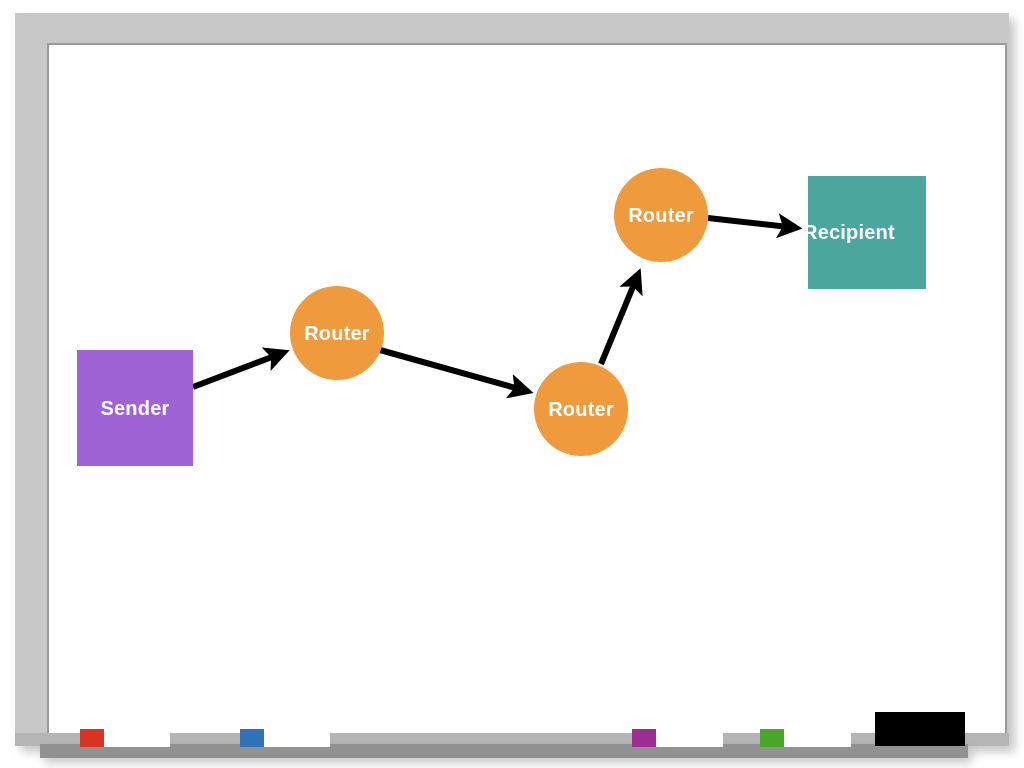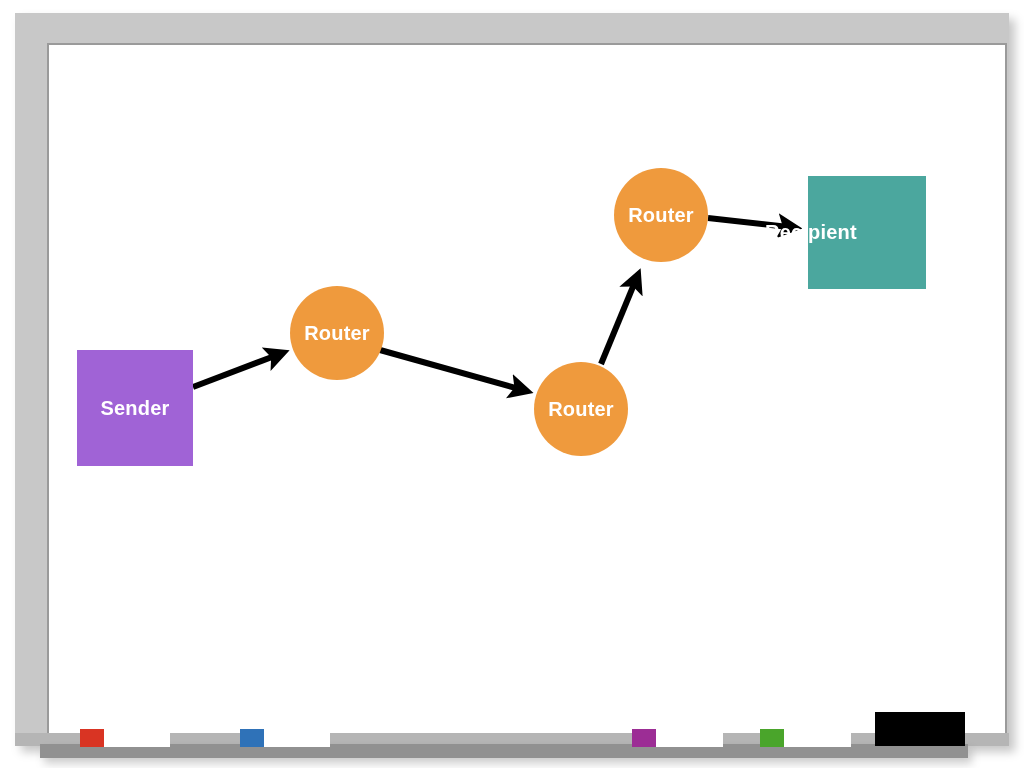--- a/index.html
+++ b/index.html
@@ -171,21 +171,21 @@
         <circle cx="661" cy="215" r="47" fill="#ef9a3d"></circle>
         <rect x="808" y="176" width="118" height="113" fill="#4ba79e"></rect>
       </g>
   </svg>
 
   <div id="node-labels">
       <div class="node-label" style="left: 77px; top: 350px; width: 116px; height: 116px;">Sender</div>
       <div class="node-label" style="left: 290px; top: 286px; width: 94px; height: 94px;">Router</div>
       <div class="node-label" style="left: 534px; top: 362px; width: 94px; height: 94px;">Router</div>
       <div class="node-label" style="left: 614px; top: 168px; width: 94px; height: 94px;">Router</div>
-      <div class="node-label" style="left: 764px; top: 176px; width: 94px; height: 113px;">Recipient</div>
+      <div class="node-label" style="left: 802px; top: 176px; width: 94px; height: 113px;">Recipient</div>
     </div>
 
   <div class="wb-tray-lip"></div>
   <div class="wb-ledge-shadow"></div>
   <div class="wb-ledge"></div>
   <div id="marker-layer">
       <div class="marker" style="left: 80px; width: 90px;">
         <div class="cap" style="background: rgb(217, 52, 35);"></div>
         <div class="barrel" style="background: rgb(255, 255, 255);"></div>
       </div>

